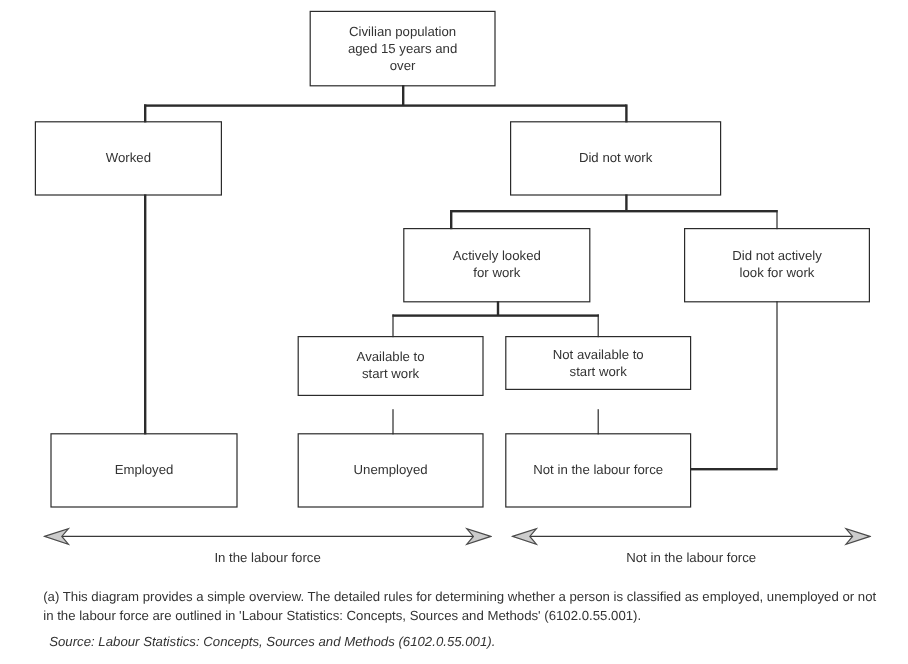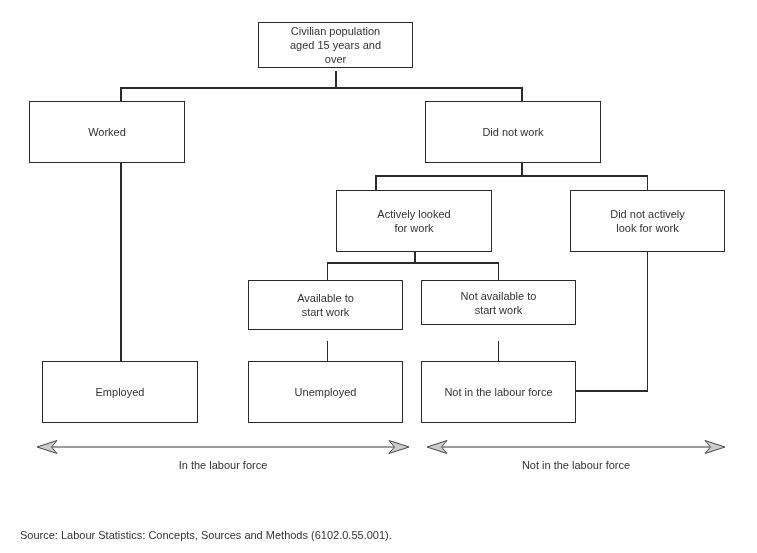--- a/index.html
+++ b/index.html
@@ -10,41 +10,41 @@
   .node{
     position:absolute;box-sizing:border-box;background:#ffffff;
     border:1.5px solid #2b2b2b;
     display:flex;align-items:center;justify-content:center;
     text-align:center;font-size:11px;line-height:14px;color:#333333;
   }
   .node .lbl{white-space:pre-line;}
   .hline{position:absolute;height:1.5px;background:#2b2b2b;}
   .vline{position:absolute;width:1.5px;background:#2b2b2b;}
   
-  #n-civilian{left:258px;top:22px;width:155px;height:46px}
+  #n-civilian{left:258px;top:9px;width:155px;height:63px}
   #n-worked{left:29px;top:101px;width:156px;height:62px}
   #n-didnotwork{left:425px;top:101px;width:176px;height:62px}
   #n-actively{left:336px;top:190px;width:156px;height:62px}
   #n-didnotactively{left:570px;top:190px;width:155px;height:62px}
   #n-available{left:248px;top:280px;width:155px;height:50px}
   #n-notavailable{left:421px;top:280px;width:155px;height:45px}
   #n-employed{left:42px;top:361px;width:156px;height:62px}
   #n-unemployed{left:248px;top:361px;width:155px;height:62px}
   #n-notinlf{left:421px;top:361px;width:155px;height:62px}
   .arrow-svg{position:absolute;}
   .axis-label{
     position:absolute;font-size:11px;color:#333333;text-align:center;
   }
   .footnote{
     position:absolute;left:36px;top:490px;width:702px;
     font-size:11px;line-height:16px;color:#333333;
   }
   .source{
-    position:absolute;left:20px;top:529px;width:702px;
-    font-size:11px;color:#333333;
+    position:absolute;left:41px;top:529px;width:702px;
+    font-size:11px;font-style:italic;color:#333333;
   }
 </style>
 </head>
 <body>
 
 <div class="stage">
 
   <div class="node" id="n-civilian">
     <span class="lbl">Civilian population
 aged 15 years and
@@ -107,15 +107,16 @@
   </svg>
   <svg class="arrow-svg" style="left:426px;top:439px" width="300" height="16" viewBox="0 0 300 16">
     <line x1="14" y1="8" x2="286" y2="8" stroke="#3a3a3a" stroke-width="1.2"></line>
     <path d="M1,8 L21,1.5 L15.5,8 L21,14.5 Z" fill="#cccccc" stroke="#4a4a4a" stroke-width="1"></path>
     <path d="M299,8 L279,1.5 L284.5,8 L279,14.5 Z" fill="#cccccc" stroke="#4a4a4a" stroke-width="1"></path>
   </svg>
 
   <div class="axis-label" style="left:36px;top:459px;width:374px">In the labour force</div>
   <div class="axis-label" style="left:426px;top:459px;width:300px">Not in the labour force</div>
 
+  <div class="footnote">(a) This diagram provides a simple overview. The detailed rules for determining whether a person is classified as employed, unemployed or not in the labour force are outlined in 'Labour Statistics: Concepts, Sources and Methods' (6102.0.55.001).</div>
   <div class="source">Source: Labour Statistics: Concepts, Sources and Methods (6102.0.55.001).</div>
 
 </div>
 
 </body></html>

